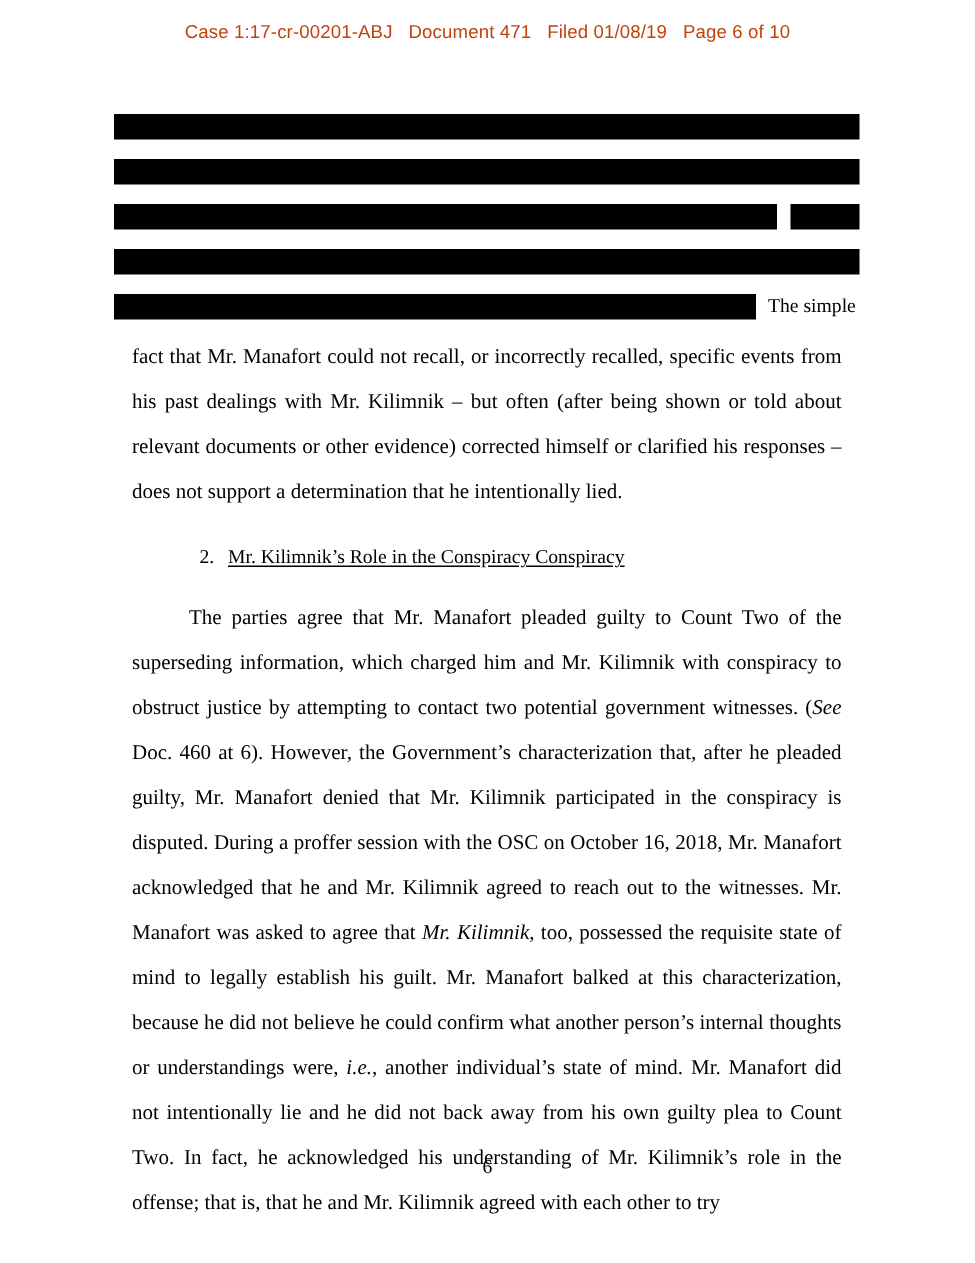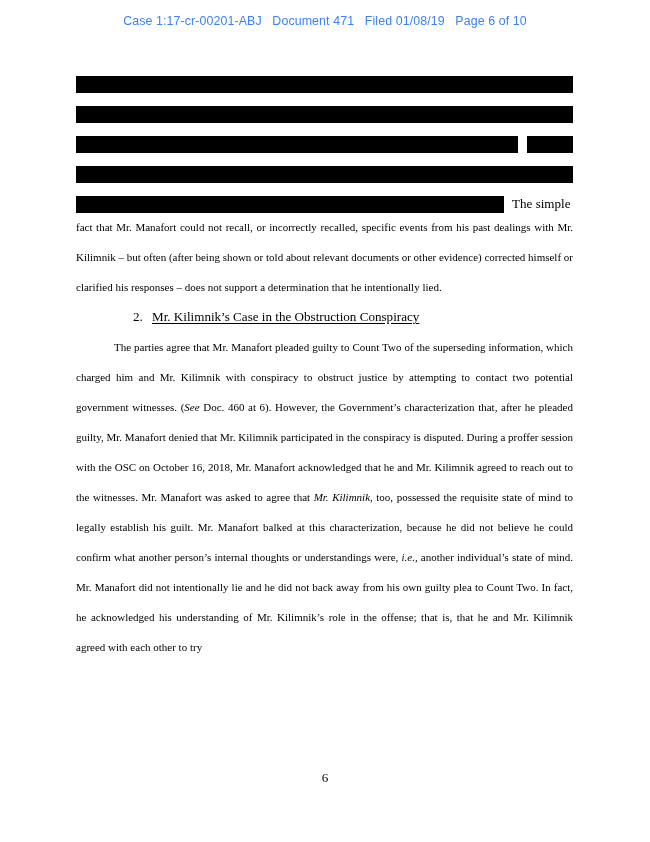--- a/index.html
+++ b/index.html
@@ -20,21 +20,21 @@
   .ecf-header {
     position: absolute;
     top: 14px;
     left: 0;
     width: 650px;
     text-align: center;
     font-family: "Liberation Sans", "DejaVu Sans", sans-serif;
     font-size: 12.4px;
     letter-spacing: 0.1px;
     white-space: pre;
-    color: #3b82f6;
+    color: #c2410c;
   }
 
   
   .page-body {
     position: absolute;
     left: 76px;
     top: 62px;
     width: 497px;   
   }
 
@@ -52,25 +52,25 @@
   .redaction-trailing-text {
     position: absolute;
     top: 13px;
     font-size: 13.1px;
     line-height: 17px;
     white-space: pre;
   }
 
   
   .body-par {
-    font-size: 11px;
+    font-size: 14px;
     line-height: 30px;
     text-align: justify;
     text-justify: inter-word;
-    margin: 0;
+    margin: 12px;
     hyphens: none;
   }
   .body-par.indented {
     text-indent: 38px;
   }
   .body-par.continuation {
     text-indent: 0;
   }
   .body-par i { }
 
@@ -127,20 +127,20 @@
     <div class="redaction-line">
       <span class="redaction-bar" style="left:0px;width:428px;"></span>
       <span class="redaction-trailing-text" style="left:436px;">The simple</span>
     </div>
   </div>
 
   <p class="body-par continuation">fact that Mr. Manafort could not recall, or incorrectly recalled, specific events from his past dealings with Mr. Kilimnik – but often (after being shown or told about relevant documents or other evidence) corrected himself or clarified his responses – does not support a determination that he intentionally lied.</p>
 
   <div class="section-heading">
     <span class="heading-number">2.</span>
-    <span class="heading-title">Mr. Kilimnik’s Case in the Obstruction Conspiracy</span>
+    <span class="heading-title">Mr. Kilimnik’s Role in the Conspiracy Conspiracy</span>
   </div>
 
   <p class="body-par indented"><span>The parties agree that Mr. Manafort pleaded guilty to Count Two of the superseding information, which charged him and Mr. Kilimnik with conspiracy to obstruct justice by attempting to contact two potential government witnesses.  (</span><i>See</i><span> Doc. 460 at 6).  However, the Government’s characterization that, after he pleaded guilty, Mr. Manafort denied that Mr. Kilimnik participated in the conspiracy is disputed.  During a proffer session with the OSC on October 16, 2018, Mr. Manafort acknowledged that he and Mr. Kilimnik agreed to reach out to the witnesses.  Mr. Manafort was asked to agree that </span><i>Mr. Kilimnik</i><span>, too, possessed the requisite state of mind to legally establish his guilt.  Mr. Manafort balked at this characterization, because he did not believe he could confirm what another person’s internal thoughts or understandings were, </span><i>i.e.</i><span>, another individual’s state of mind.  Mr. Manafort did not intentionally lie and he did not back away from his own guilty plea to Count Two.  In fact, he acknowledged his understanding of Mr. Kilimnik’s role in the offense; that is, that he and Mr. Kilimnik agreed with each other to try</span></p>
 
 </div>
 
 <div class="page-number">6</div>
 
 </body></html>

